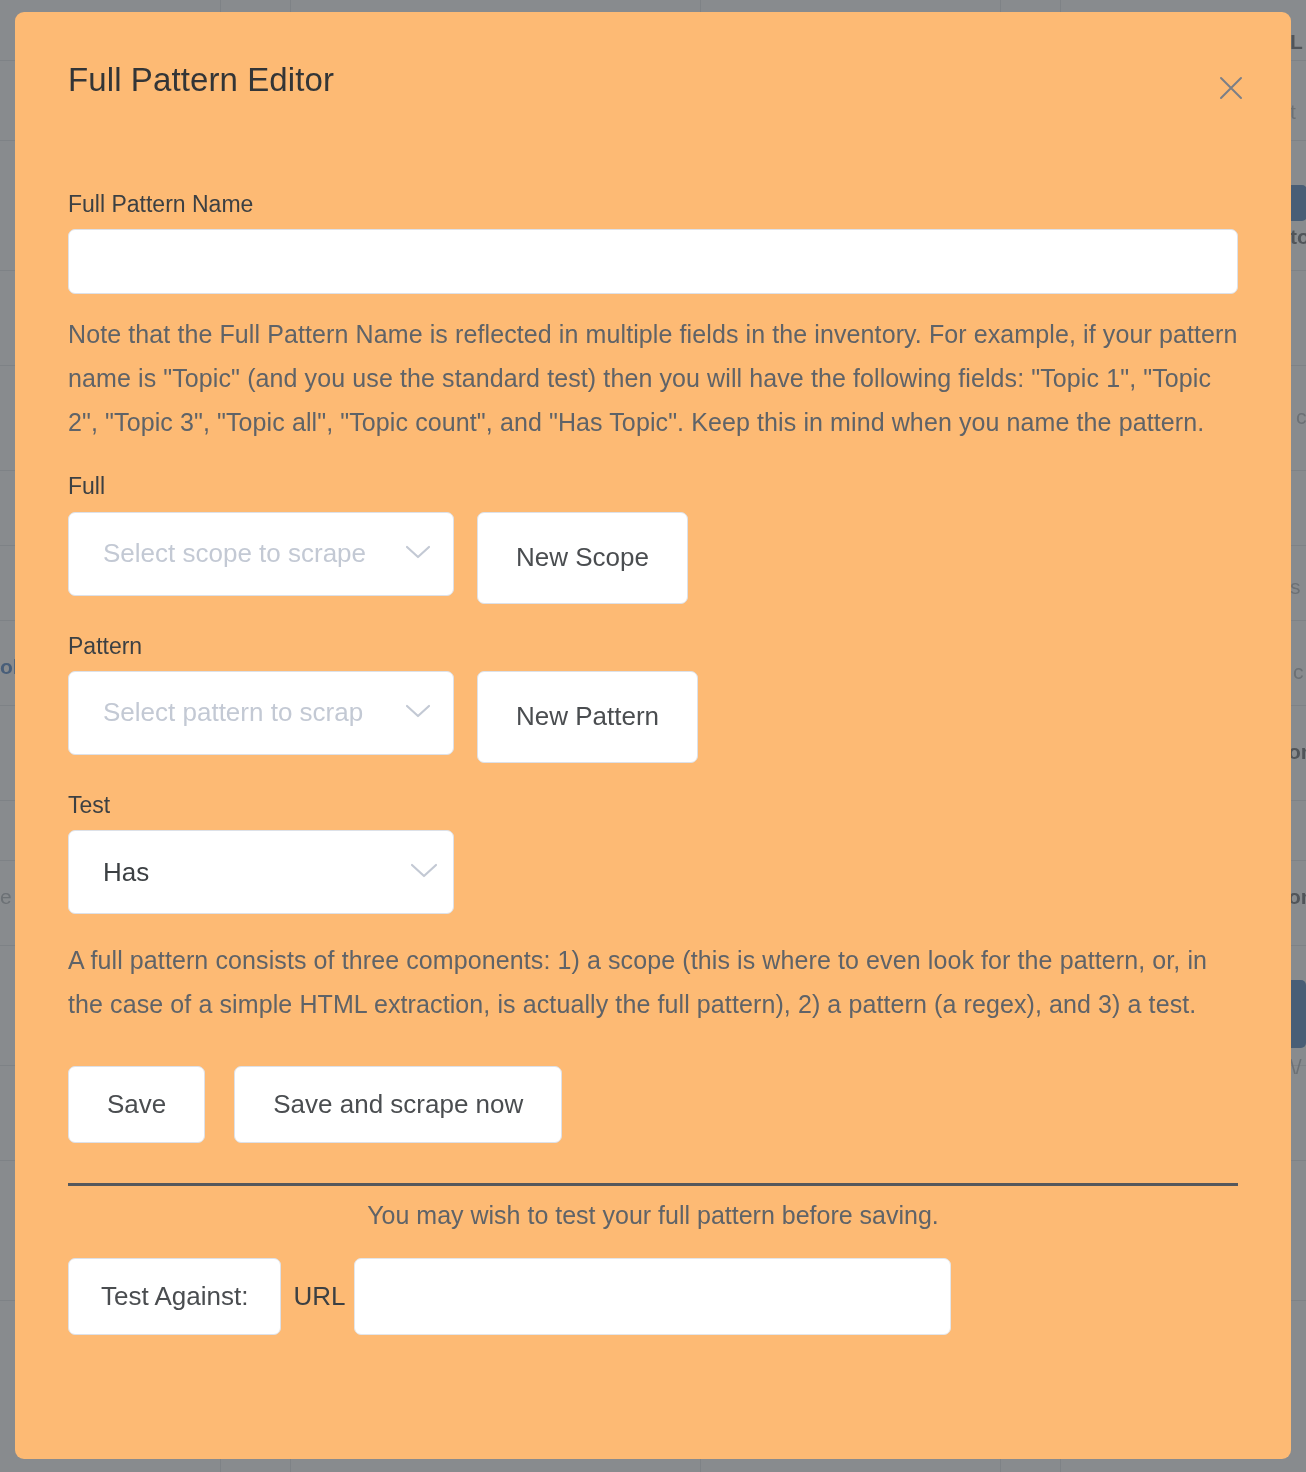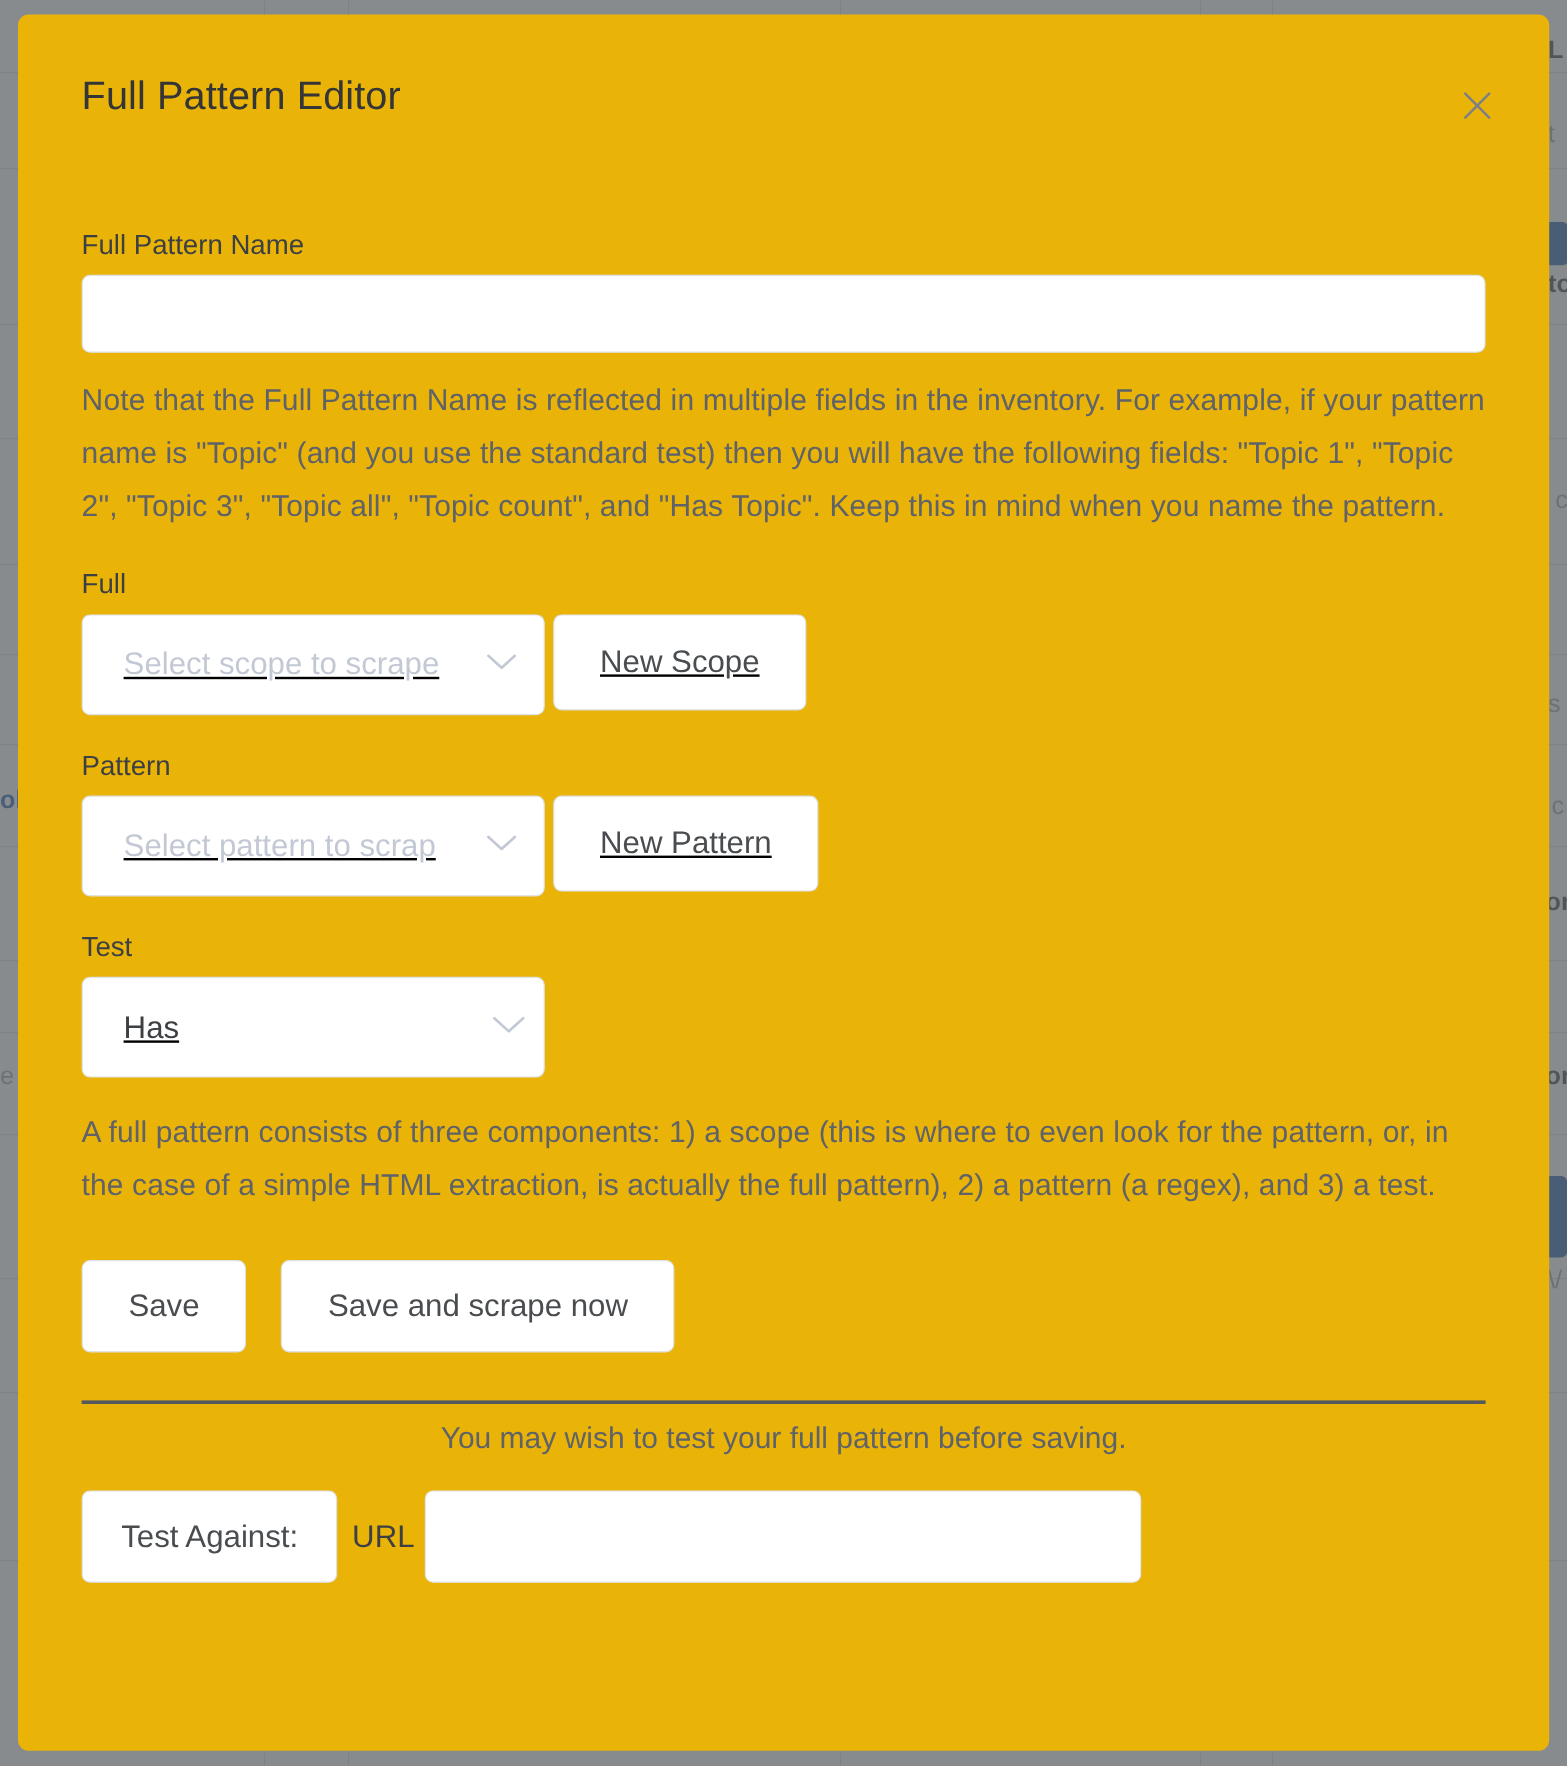--- a/index.html
+++ b/index.html
@@ -68,21 +68,21 @@
     background: rgba(90, 94, 99, 0.72);
   }
 
   
   .modal {
     position: absolute;
     left: 15px;
     top: 12px;
     width: 1276px;
     height: 1447px;
-    background: #eab308;
+    background: #fdba74;
     border-radius: 9px;
     box-sizing: border-box;
     overflow: hidden;
   }
   .modal-inner {
     position: relative;
     padding: 0 53px;
     height: 100%;
     box-sizing: border-box;
   }
@@ -149,22 +149,21 @@
     margin: 18px 0 0 0;
     letter-spacing: 0.1px;
     font-weight: 400;
   }
 
   .row-group { margin-top: 30px; }
 
   .control-row {
     display: flex;
     align-items: flex-start;
-    gap: 7px;
-    text-decoration: underline;
+    gap: 23px;
   }
 
   .select-box {
     position: relative;
     width: 386px;
     height: 84px;
     box-sizing: border-box;
     border: 1px solid #dde1e8;
     border-radius: 7px;
     background: #ffffff;
@@ -191,21 +190,21 @@
 
   .ghost-btn {
     box-sizing: border-box;
     border: 1px solid #dde1e8;
     border-radius: 7px;
     background: #ffffff;
     font-family: "Liberation Sans", sans-serif;
     font-size: 26px;
     color: #4a4d50;
     cursor: pointer;
-    height: 80px;
+    height: 92px;
     padding: 0 38px;
     display: inline-flex;
     align-items: center;
     justify-content: center;
     white-space: nowrap;
   }
 
   .desc-text {
     font-size: 25px;
     line-height: 44px;

